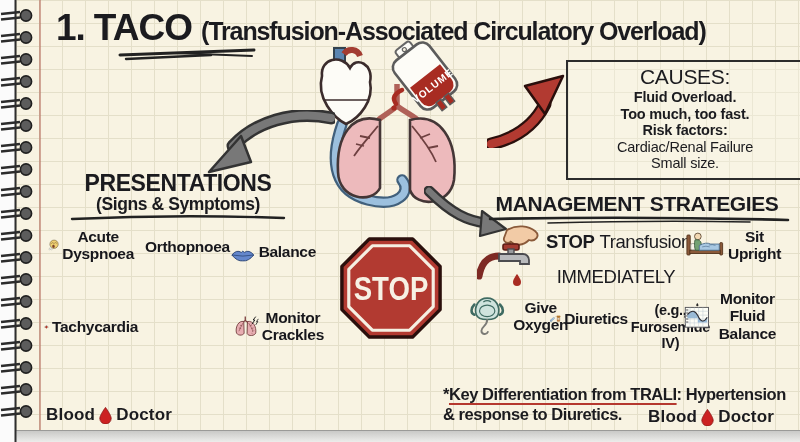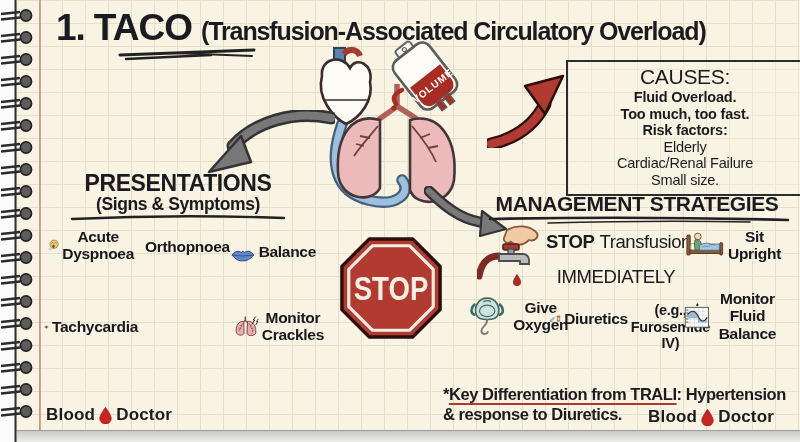--- a/index.html
+++ b/index.html
@@ -162,21 +162,20 @@
     <path d="M5 5 C28 28 44 35 62 37" fill="none" stroke="#333" stroke-width="11" stroke-linecap="round"></path>
     <path d="M5 5 C28 28 44 35 62 37" fill="none" stroke="#787878" stroke-width="6.5" stroke-linecap="round"></path>
     <polygon points="58,25 82,43 56,50" fill="#787878" stroke="#333" stroke-width="2.2" stroke-linejoin="round"></polygon>
   </svg>
 
   <div class="causes">
     <div class="c-head">CAUSES:</div>
     <div class="c-line c-bold">Fluid Overload.</div>
     <div class="c-line c-bold">Too much, too fast.</div>
     <div class="c-line c-bold">Risk factors:</div>
-    <div class="c-line">Elderly</div>
     <div class="c-line">Cardiac/Renal Failure</div>
     <div class="c-line">Small size.</div>
   </div>
 
   <div class="sec-head abs" style="left:58px;top:170px;width:240px;font-size:23px">PRESENTATIONS</div>
   <div class="sec-head abs" style="left:58px;top:194px;width:240px;font-size:17.5px;font-weight:700">(Signs &amp; Symptoms)</div>
   <svg class="abs" style="left:70px;top:214px" width="216" height="8">
     <path d="M2 5 Q108 0 214 4" stroke="#222" stroke-width="2.4" fill="none" stroke-linecap="round"></path>
   </svg>
 

